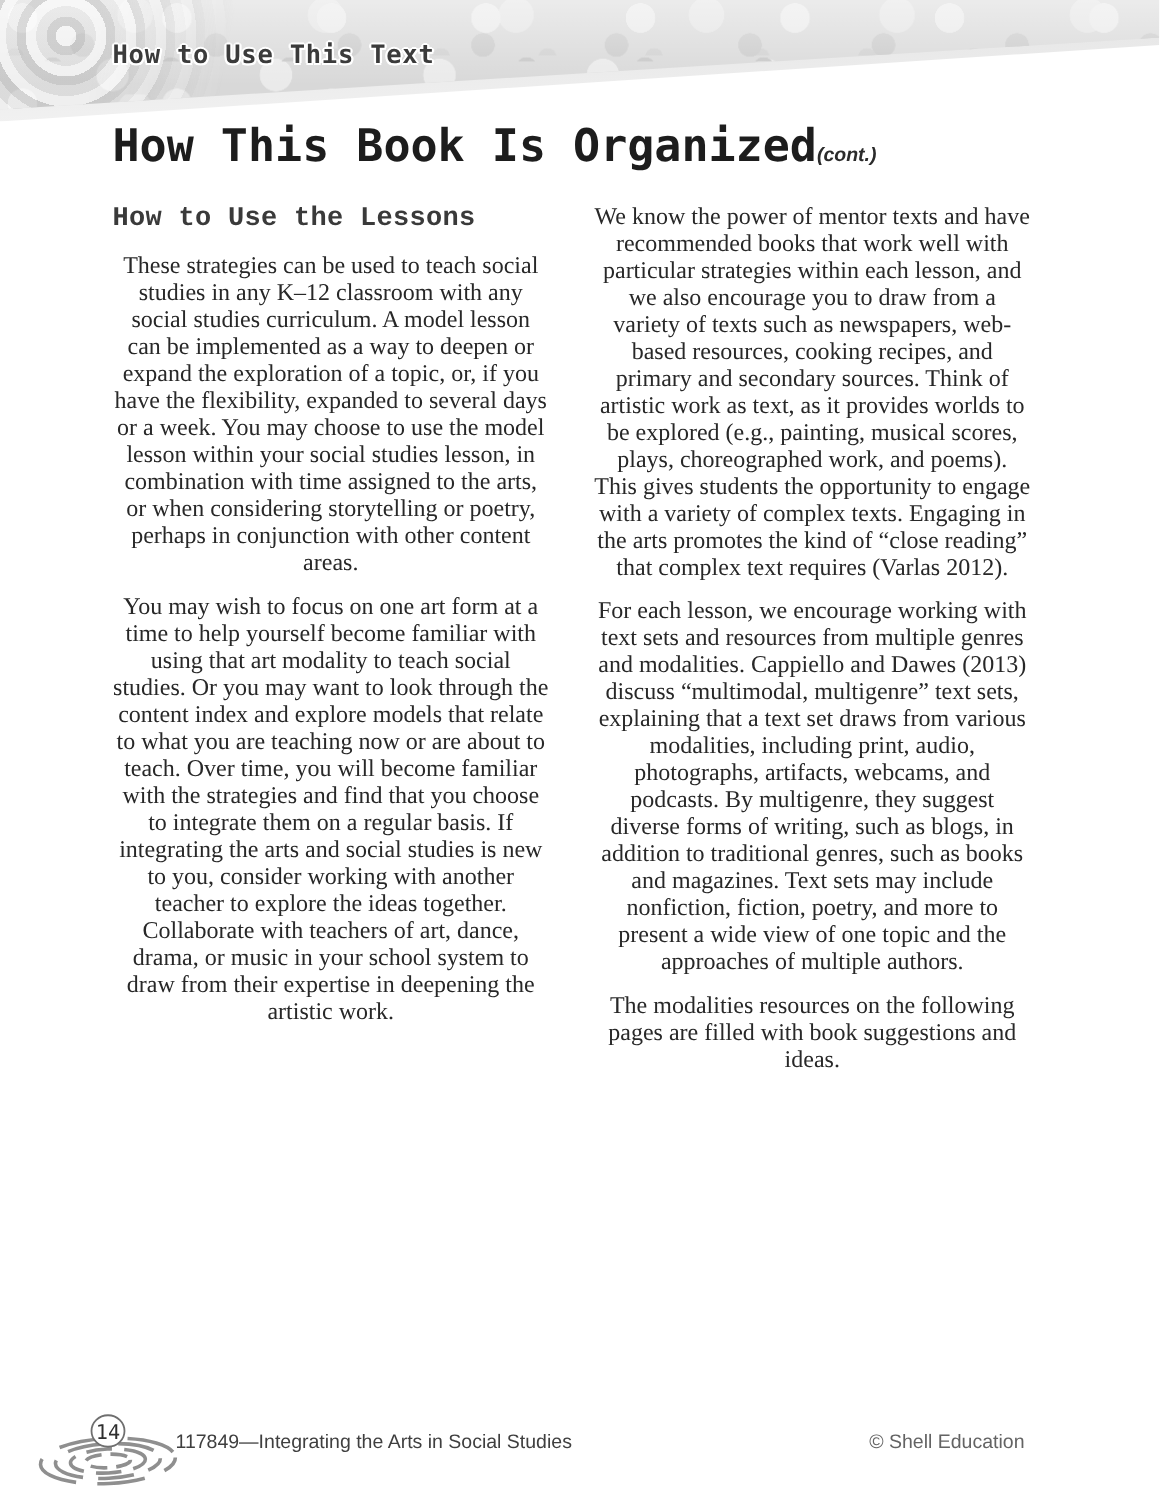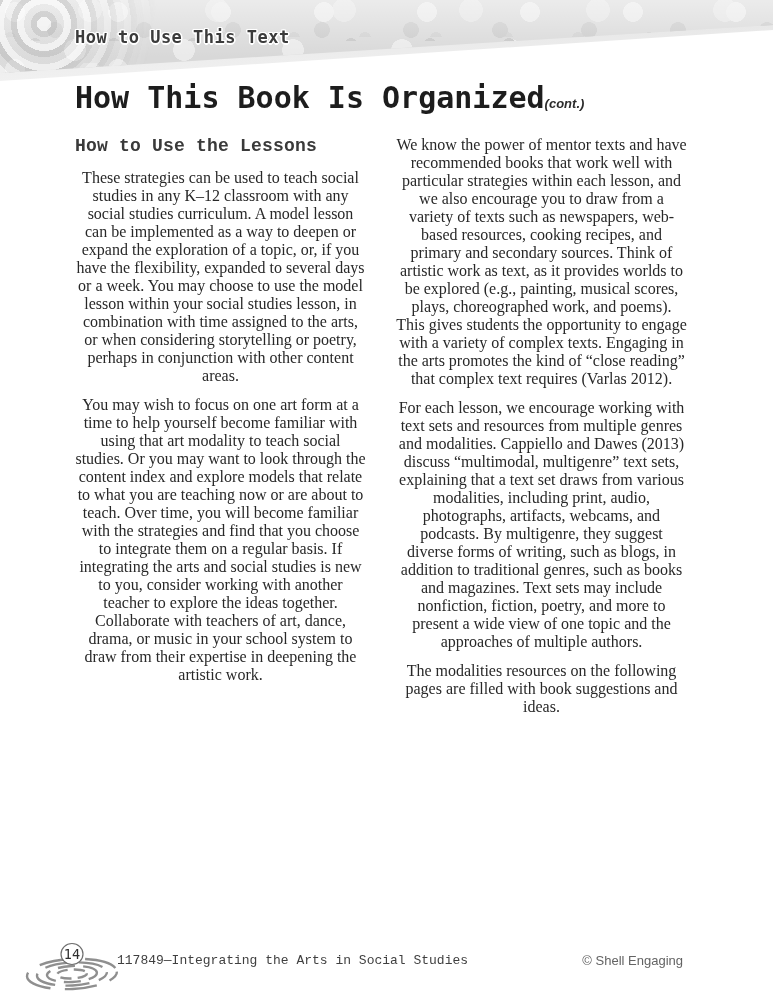--- a/index.html
+++ b/index.html
@@ -78,21 +78,21 @@
     margin: 0 0 11px 0;
     font-size: 16px; line-height: 18px; color: #282828;
     text-align: center;
     font-family: Liberation Serif, serif;
   }
 
   
   .footer-logo { position: absolute; left: 20px; top: 941px; width: 100px; height: 55px; }
   .footer-bookid {
     position: absolute; left: 117px; top: 953px;
-    font-family: Liberation Mono, monospace; font-size: 13px; color: #3f3f3f;
+    font-family: Liberation Sans, sans-serif; font-size: 13px; color: #3f3f3f;
     white-space: nowrap;
   }
   .footer-copy {
     position: absolute; right: 90px; top: 953px;
     font-family: "Liberation Sans", sans-serif; font-size: 13px; color: #636363;
     white-space: nowrap;
   }
 </style>
 </head>
 <body>
@@ -128,15 +128,15 @@
     <g stroke="#8f8f8f" stroke-width="2.4" fill="none" transform="rotate(-3 52 34)">
       <ellipse cx="52" cy="33" rx="15" ry="4.5" stroke-dasharray="11 6"></ellipse>
       <ellipse cx="52" cy="33" rx="25" ry="8" stroke-dasharray="17 8" stroke-dashoffset="6"></ellipse>
       <ellipse cx="52" cy="33" rx="35" ry="11.5" stroke-dasharray="24 10" stroke-dashoffset="12"></ellipse>
       <ellipse cx="52" cy="33" rx="45" ry="15" stroke-dasharray="32 14" stroke-dashoffset="20"></ellipse>
     </g>
     <ellipse cx="52" cy="13" rx="11" ry="10.5" fill="#ffffff" stroke="#6f6f6f" stroke-width="1.2"></ellipse>
     <text x="52" y="18" text-anchor="middle" font-family="DejaVu Sans Mono, monospace" font-size="13.5" fill="#2e2e2e">14</text>
   </svg>
   <div class="footer-bookid">117849—Integrating the Arts in Social Studies</div>
-  <div class="footer-copy">© Shell Engaging</div>
+  <div class="footer-copy">© Shell Education</div>
 
 </div>
 
 </body></html>

